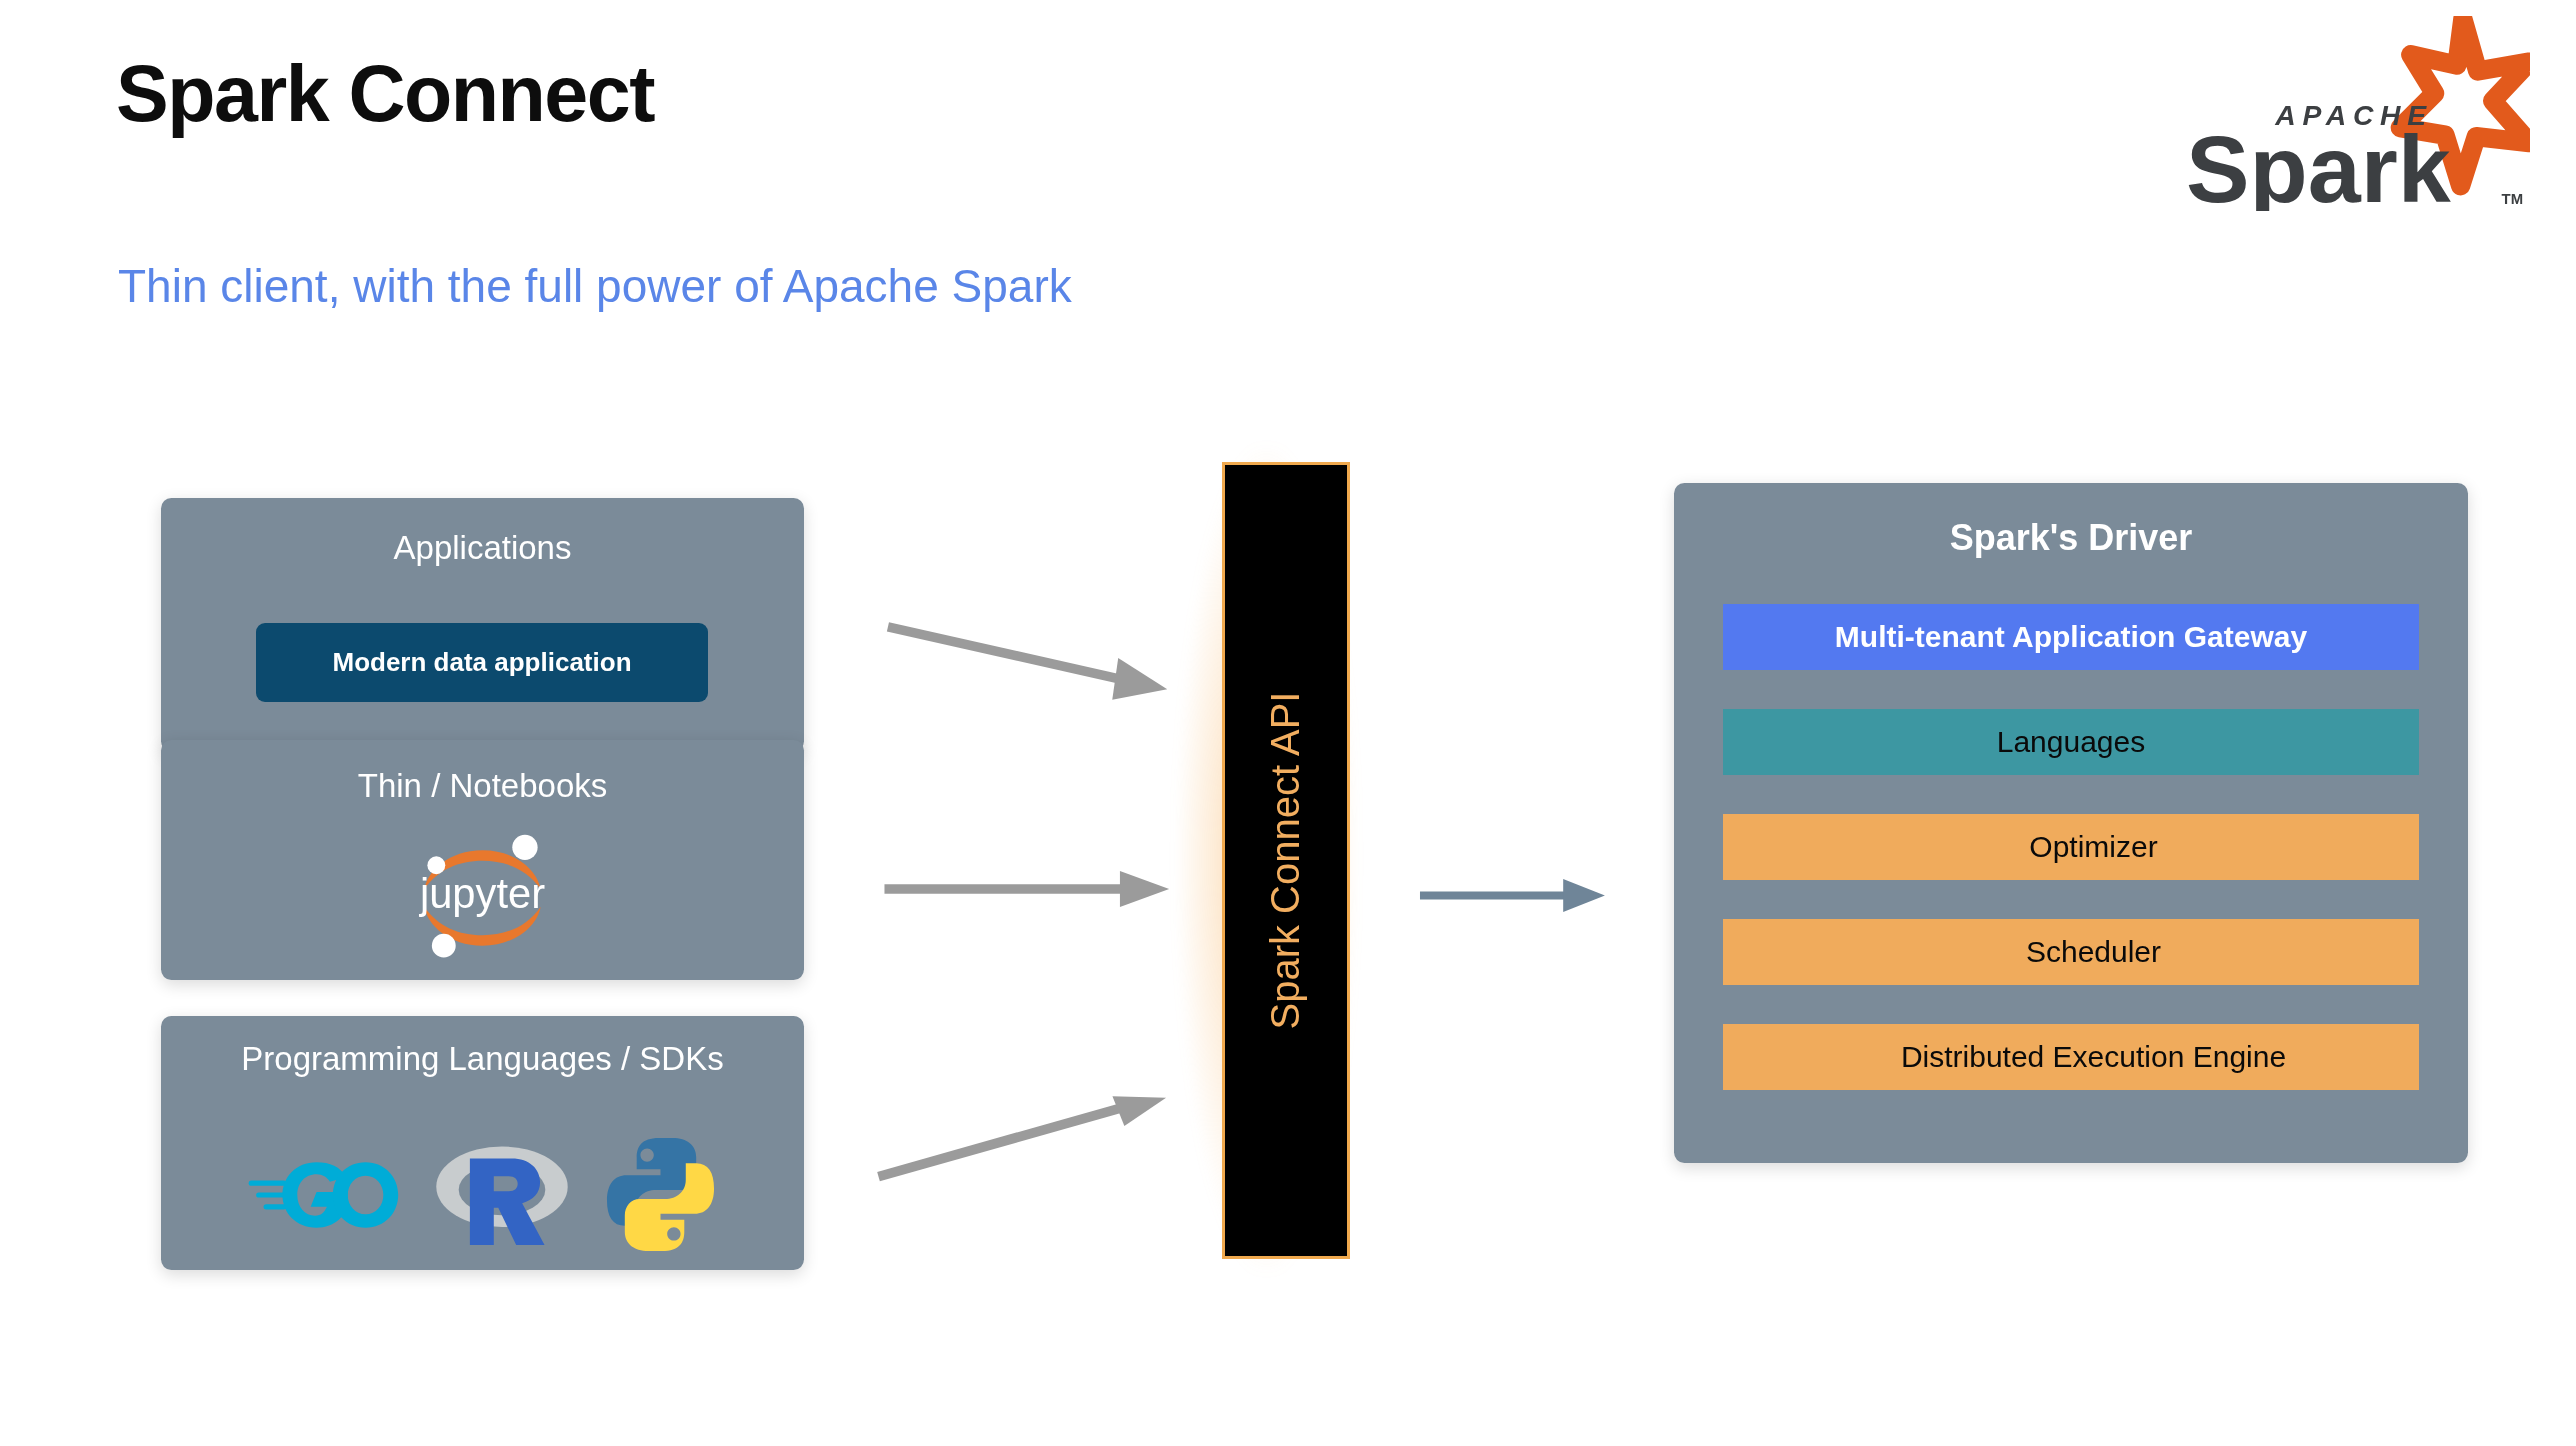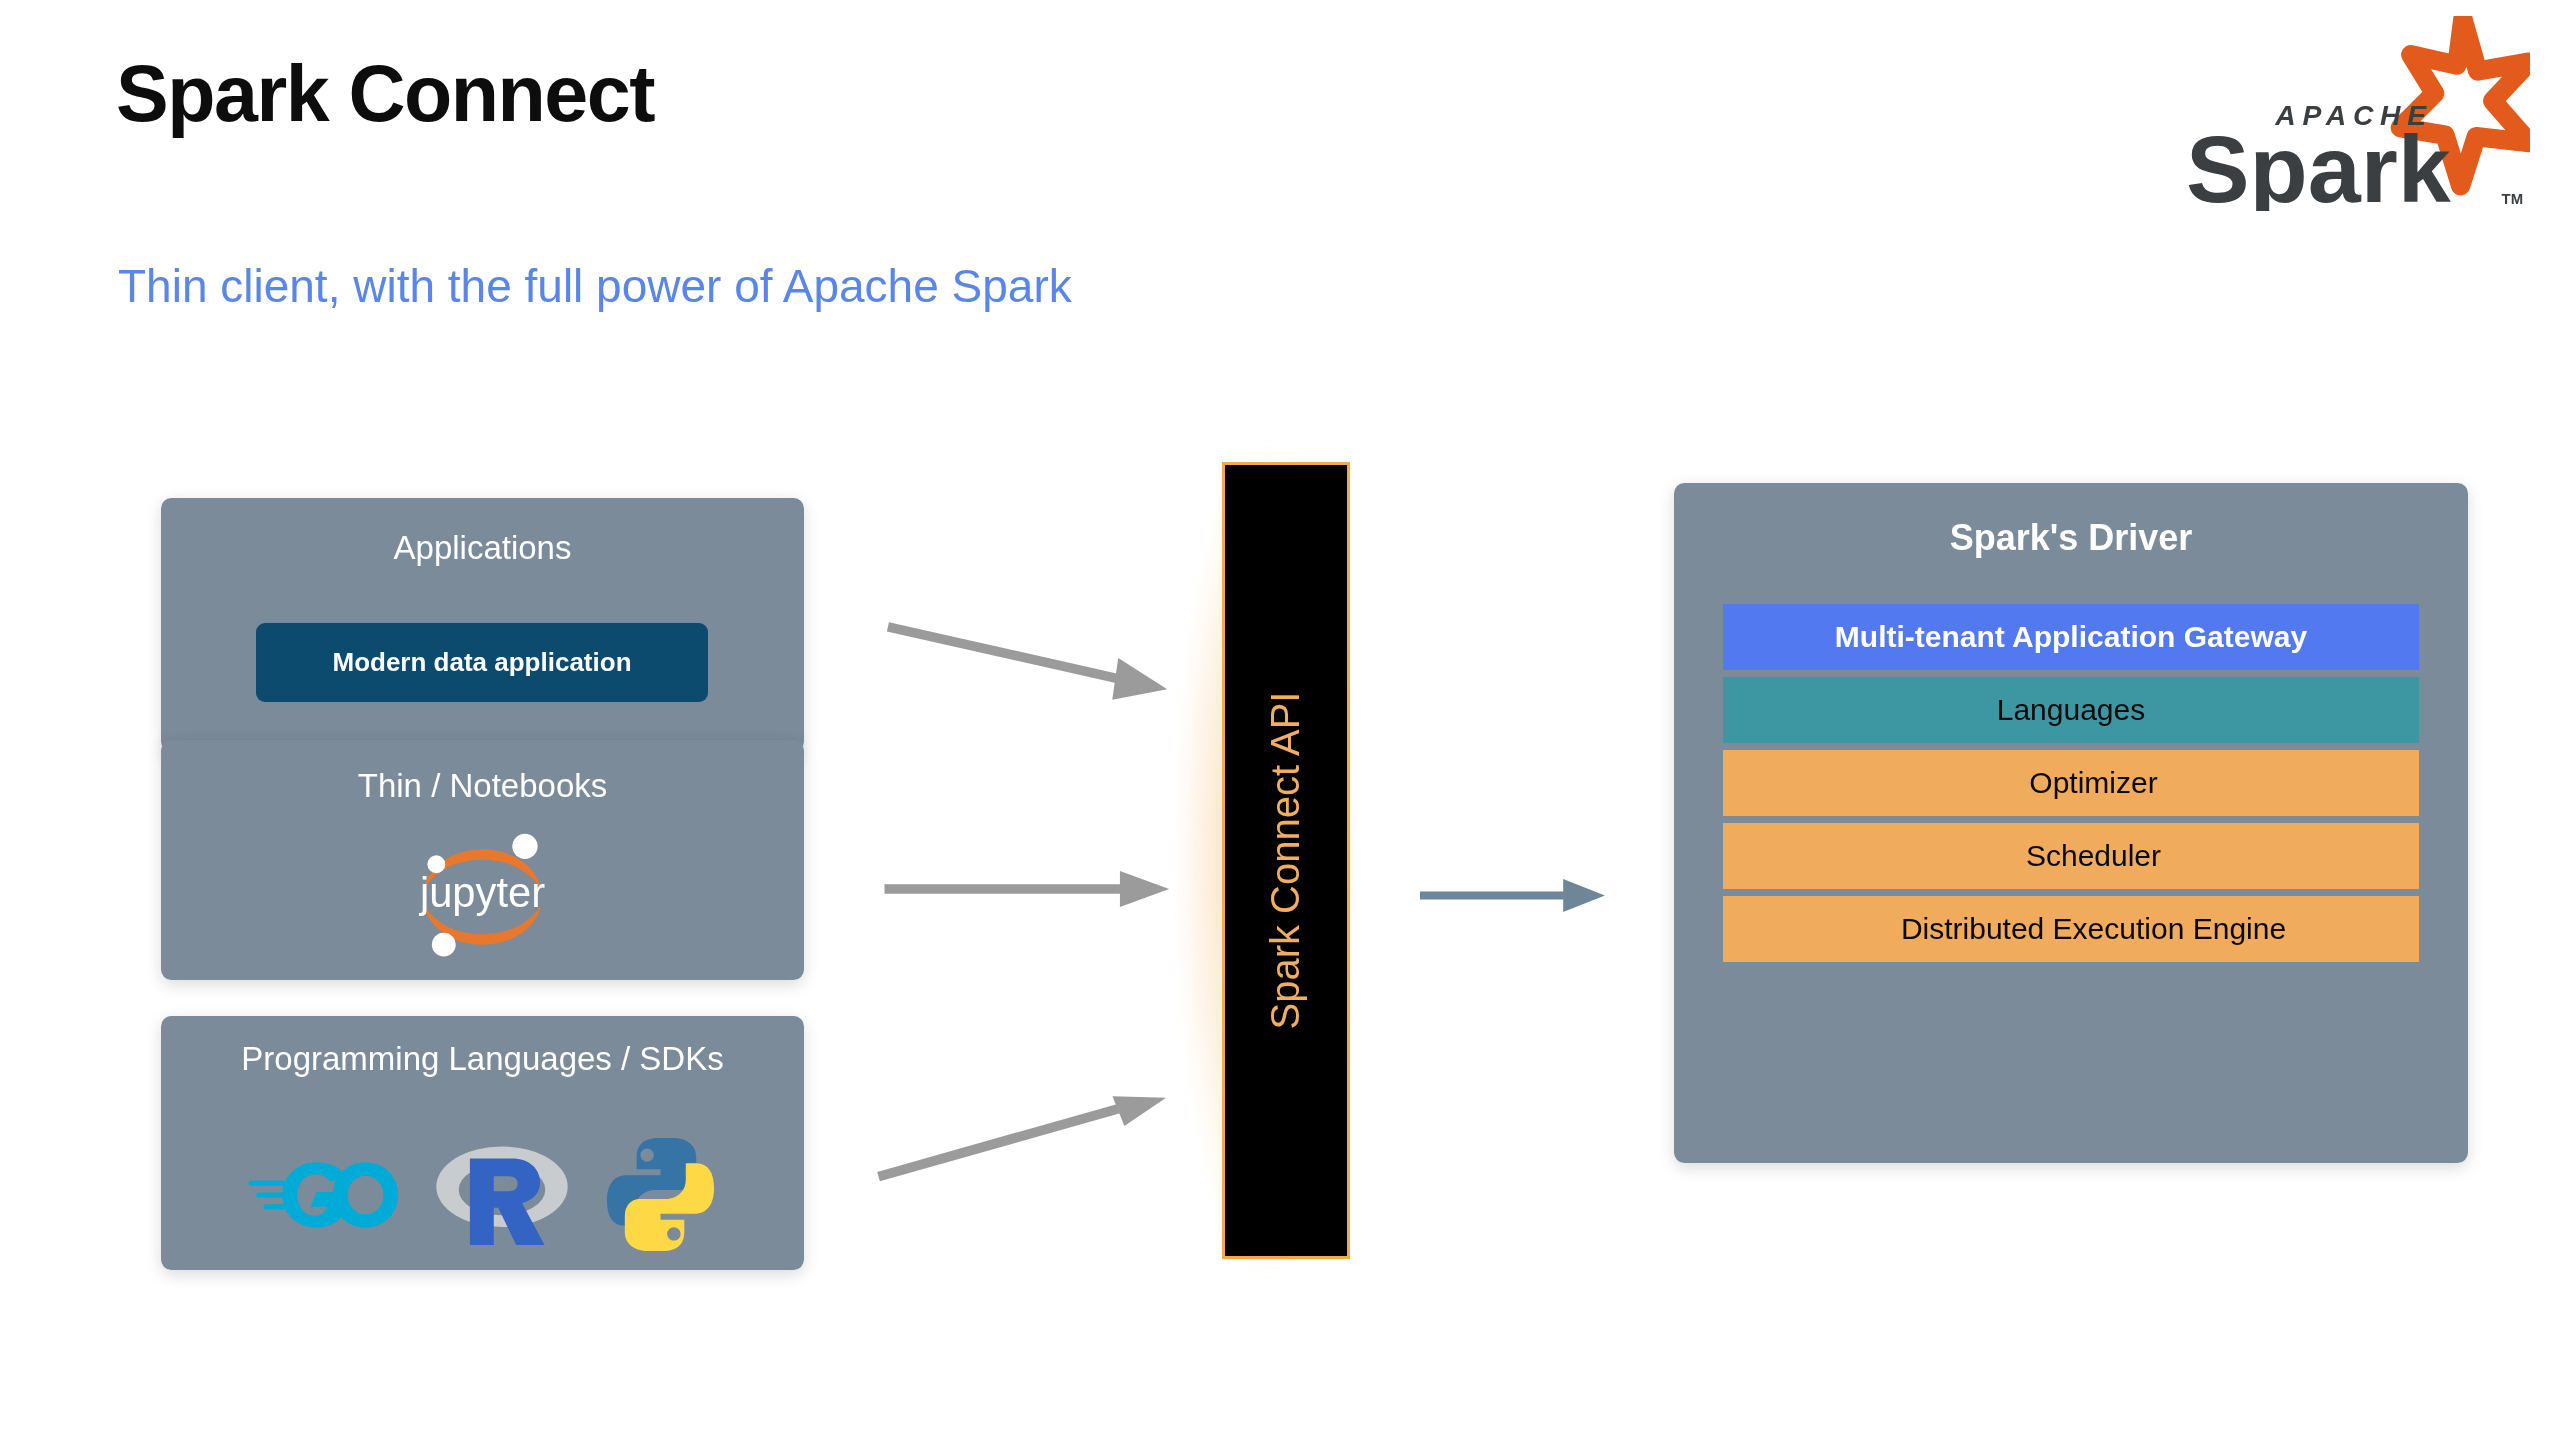--- a/index.html
+++ b/index.html
@@ -95,23 +95,22 @@
 
   #card-ides { left: 161px; top: 740px; width: 643px; height: 240px; }
   #card-ides .card-title { top: 27px; }
   #ides-logos {
     position: absolute;
     left: 0; right: 0;
     top: 84px;
     height: 142px;
     display: flex;
     align-items: center;
-    justify-content: flex-start;
+    justify-content: center;
     gap: 30px;
-    flex-direction: column;
   }
 
   #card-langs { left: 161px; top: 1016px; width: 643px; height: 254px; }
   #card-langs .card-title { top: 24px; }
   #langs-logos {
     position: absolute;
     left: 0; right: 0;
     top: 119px;
     height: 119px;
     display: flex;
@@ -154,21 +153,21 @@
   
   #card-driver { left: 1674px; top: 483px; width: 794px; height: 680px; }
   #card-driver .card-title { top: 34px; font-size: 36px; font-weight: 700; }
   .driver-rows {
     position: absolute;
     left: 49px;
     right: 49px;
     top: 121px;
     display: flex;
     flex-direction: column;
-    gap: 7px;
+    gap: 39px;
   }
   .driver-row {
     height: 66px;
     display: flex;
     align-items: center;
     justify-content: center;
     font-size: 30px;
     line-height: 1;
   }
   .driver-row.gateway { background: #5379f0; color: #ffffff; font-weight: 700; }

